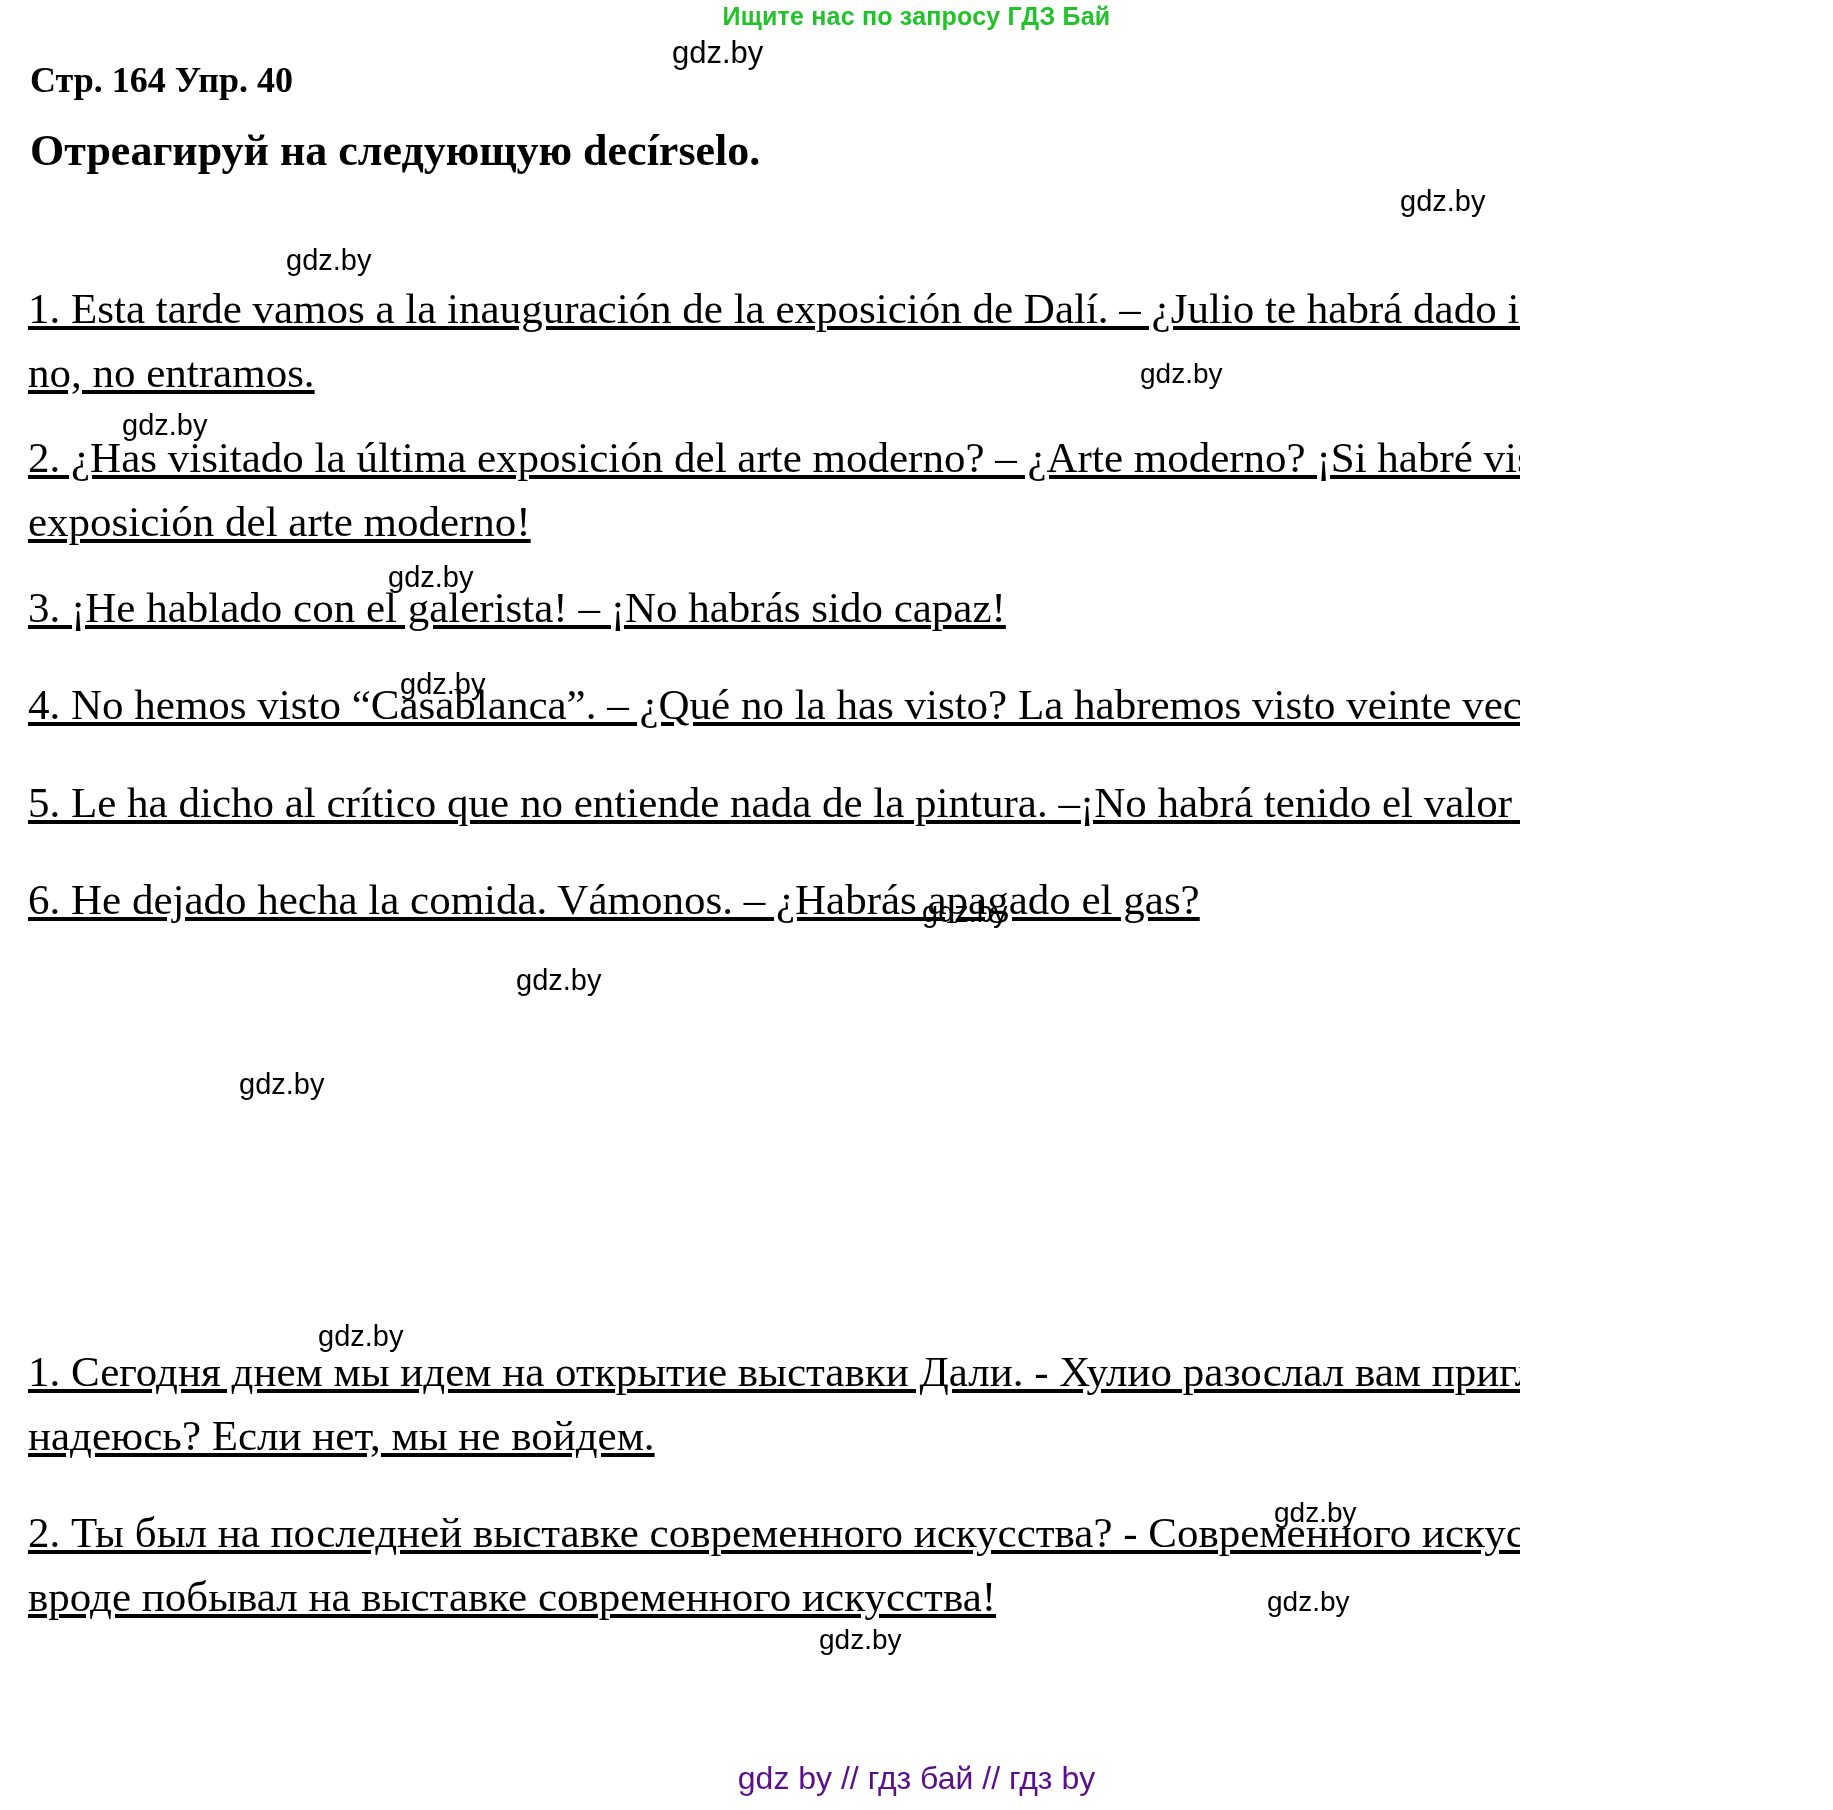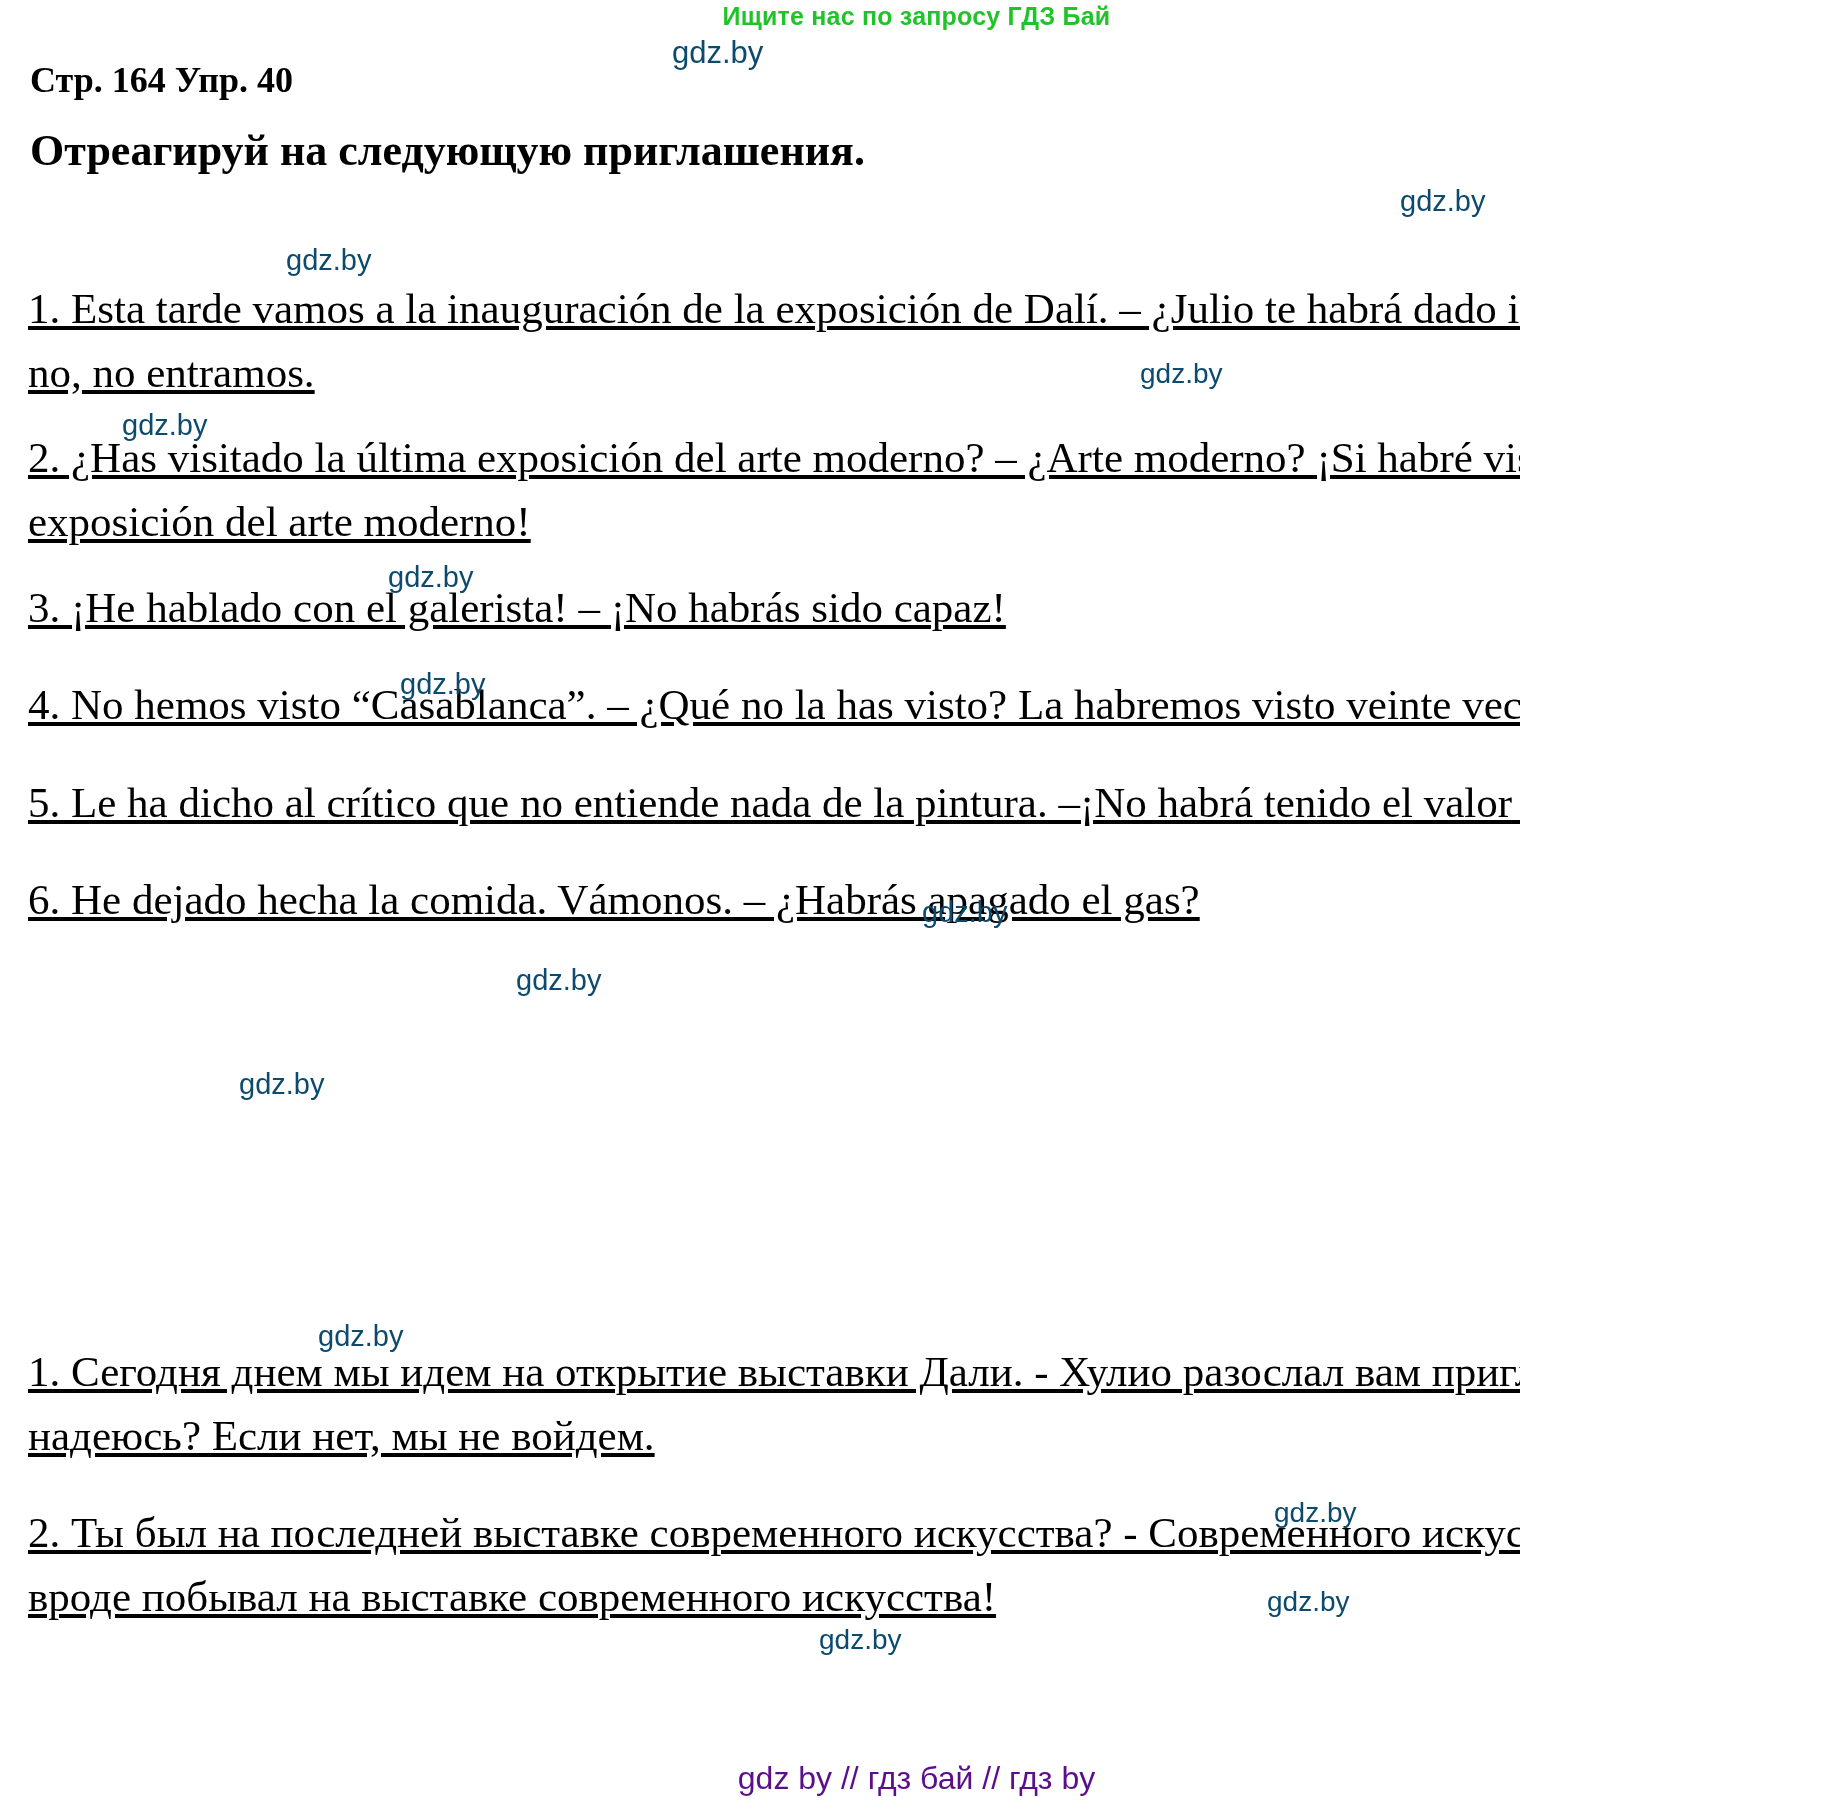--- a/index.html
+++ b/index.html
@@ -68,21 +68,21 @@
   .item {
     margin: 0 0 22px 0;
     text-decoration: underline;
   }
   .item.loose { margin-bottom: 34px; }
 
   
   .wm {
     position: absolute;
     font-family: "Liberation Sans", "DejaVu Sans", sans-serif;
-    color: #0c4a6e;
+    color: #000000;
     white-space: nowrap;
     font-weight: normal;
   }
 
   
   .footer {
     position: absolute;
     left: 0;
     top: 1760px;
     width: 1833px;
@@ -95,21 +95,21 @@
 </style>
 </head>
 <body>
 
 <div id="page">
 
   <div class="promo" style="color: rgb(34, 195, 42);">Ищите нас по запросу ГДЗ Бай</div>
 
   <div class="page-ref">Стр. 164 Упр. 40</div>
 
-  <div class="task-prompt">Отреагируй на следующую приглашения.</div>
+  <div class="task-prompt">Отреагируй на следующую decírselo.</div>
 
   <div class="block es">
     <p class="item">1. Esta tarde vamos a la inauguración de la exposición de Dalí. – ¿Julio te habrá dado invitaciones? Si no, no entramos.</p>
     <p class="item">2. ¿Has visitado la última exposición del arte moderno? – ¿Arte moderno? ¡Si habré visitado una exposición del arte moderno!</p>
     <p class="item loose">3. ¡He hablado con el galerista! – ¡No habrás sido capaz!</p>
     <p class="item loose">4. No hemos visto “Casablanca”. – ¿Qué no la has visto? La habremos visto veinte veces.</p>
     <p class="item loose">5. Le ha dicho al crítico que no entiende nada de la pintura. –¡No habrá tenido el valor de decírselo!</p>
     <p class="item">6. He dejado hecha la comida. Vámonos. – ¿Habrás apagado el gas?</p>
   </div>
 

